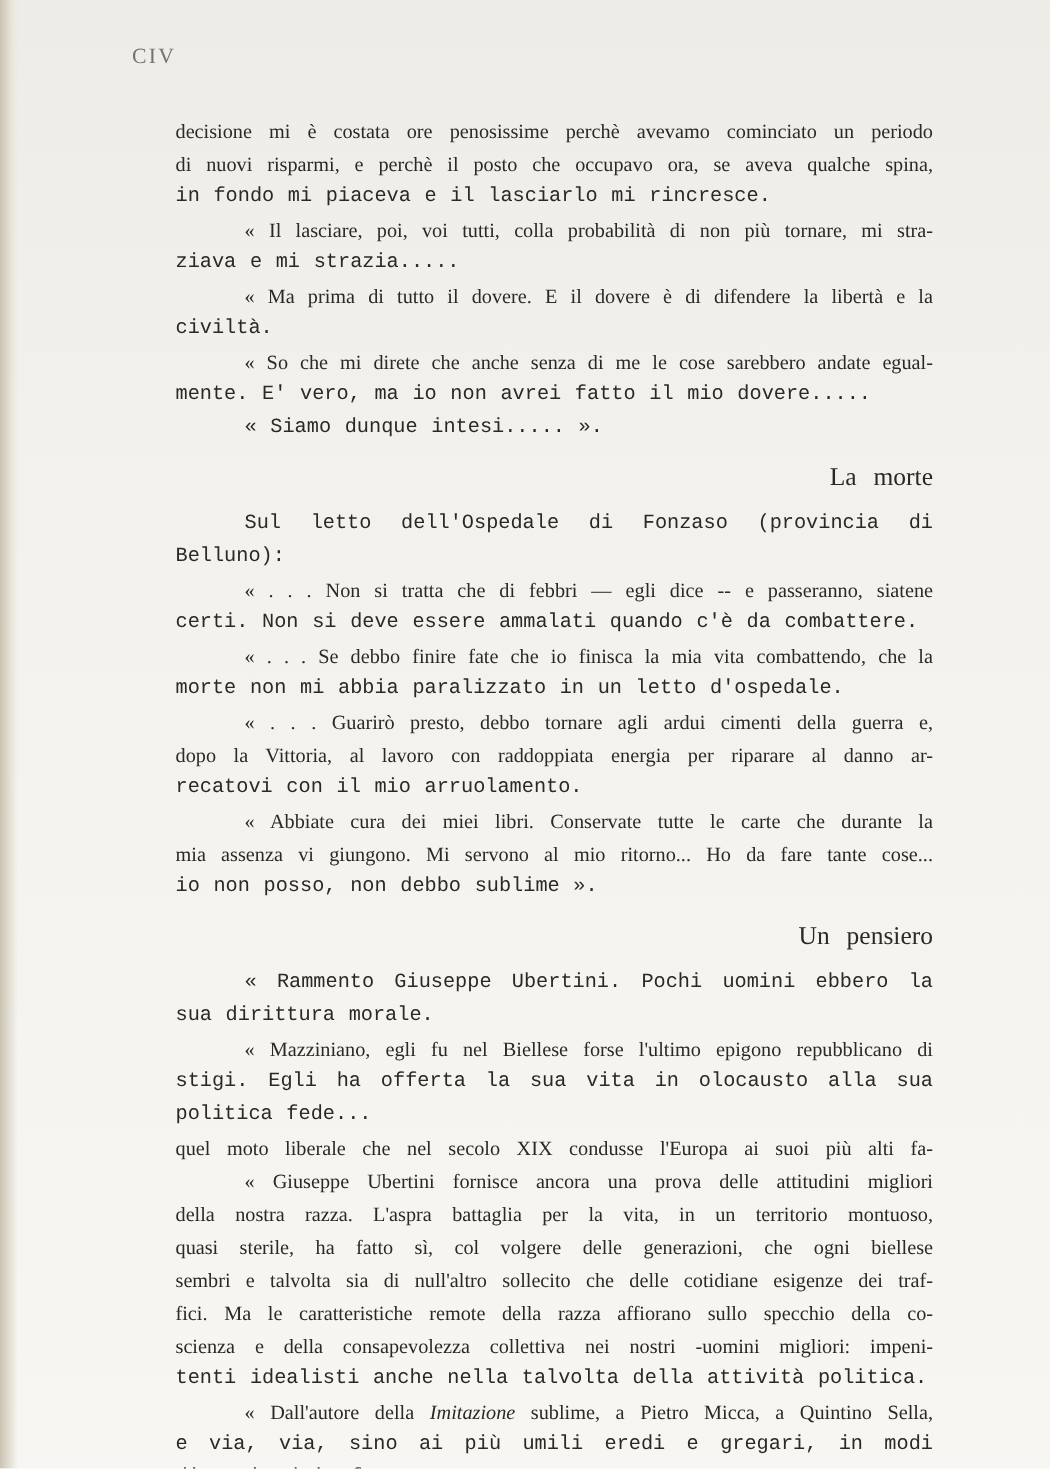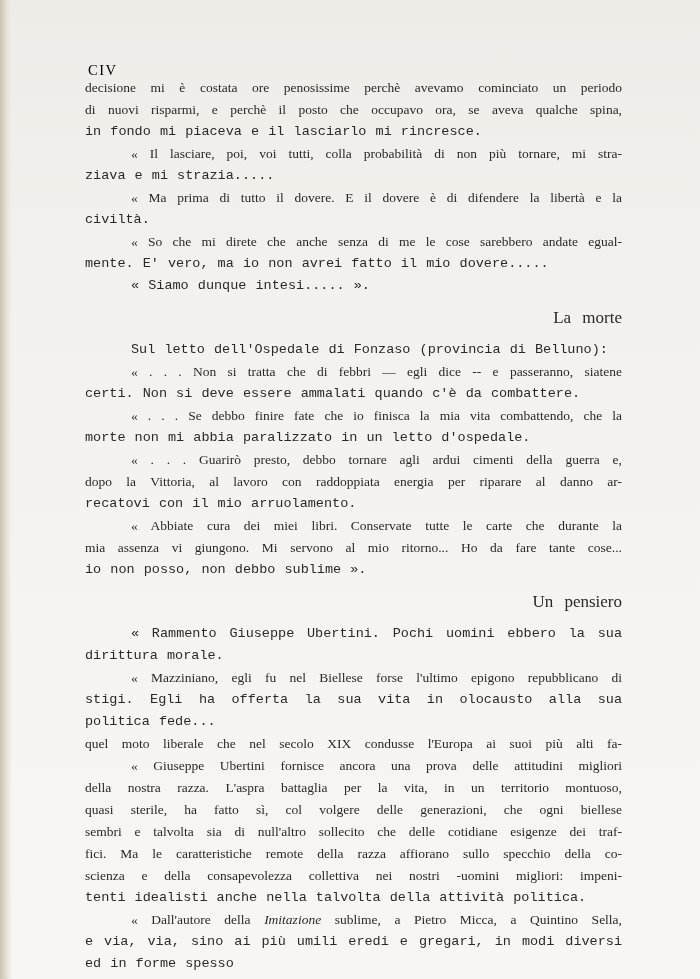--- a/index.html
+++ b/index.html
@@ -20,39 +20,39 @@
     left: 0; top: 0; bottom: 0;
     width: 12px;
     background: linear-gradient(90deg, #c9c3b2 0%, #d8d3c5 30%, #e8e5dc 65%, rgba(240,238,233,0) 100%);
   }
   .page-number {
     position: absolute;
     left: 88px;
     top: 30px;
     font-size: 14.5px;
     letter-spacing: 1.5px;
-    color: #000000;
-    margin-top: 32px;
+    color: #737373;
   }
   .text-flow {
     position: absolute;
     left: 85px;
     top: 77px;
     width: 537px;
   }
   .para {
     margin: 0;
   }
   .line {
     font-size: 13.5px;
     line-height: 22px;
     text-align: justify;
     text-align-last: justify;
     word-spacing: 1px;
     white-space: normal;
+    margin-left: 32px;
   }
   .line.last {
     text-align-last: left;
     font-family: Liberation Mono, monospace;
   }
   .line.indent {
     text-indent: 46px;
   }
   .heading {
     font-size: 17px;

